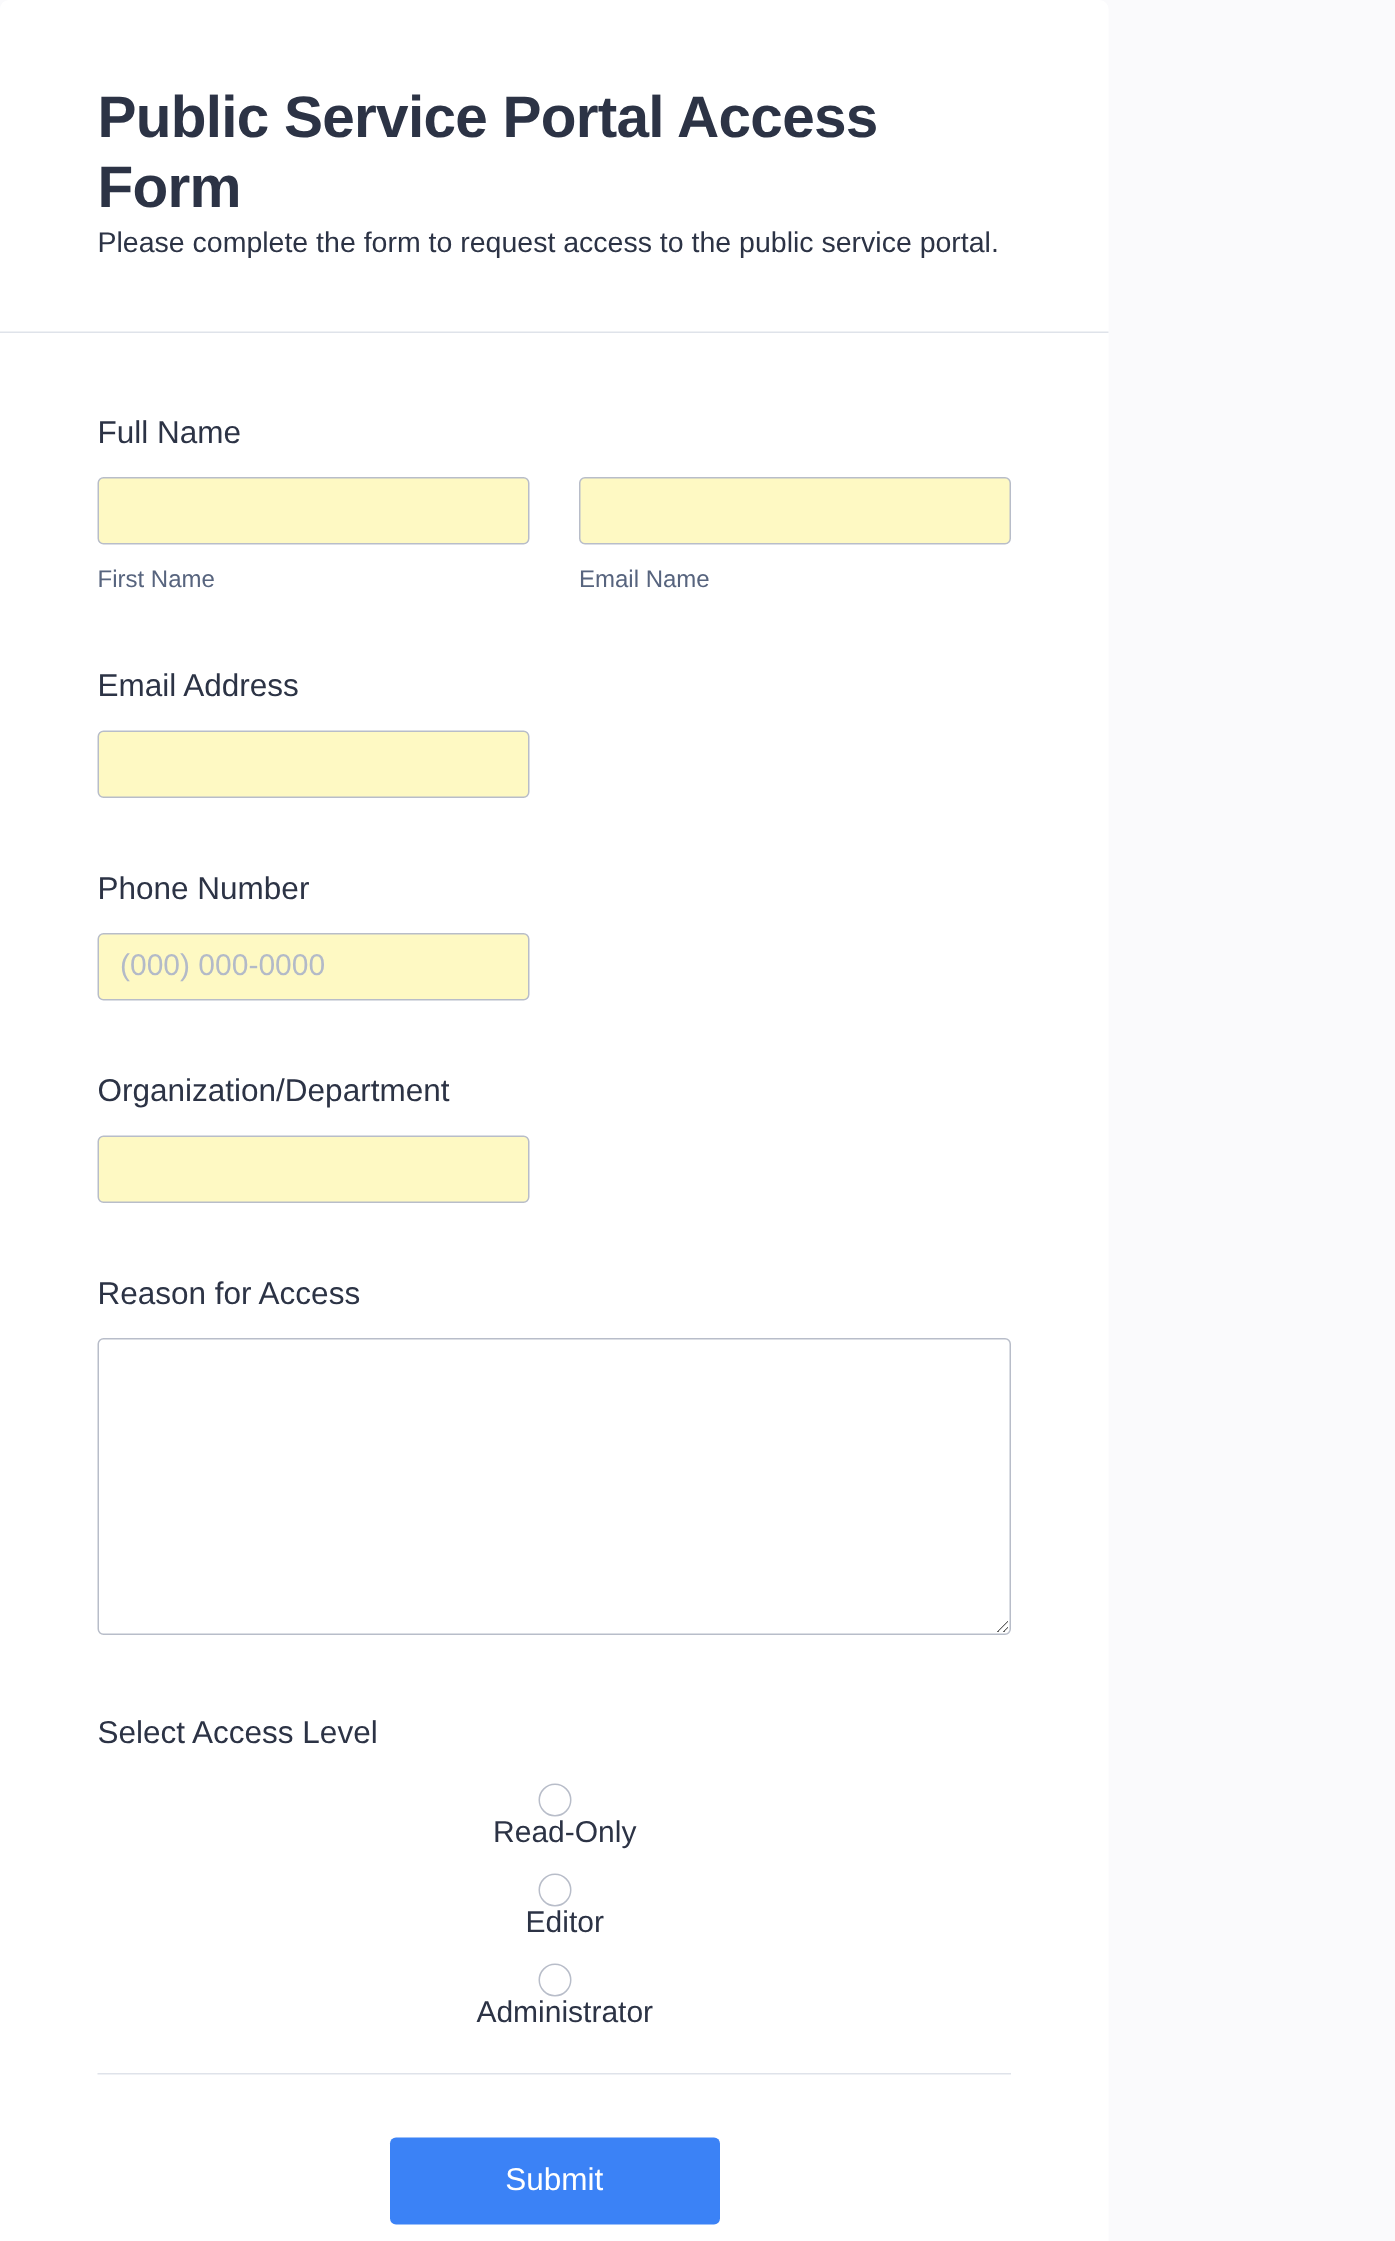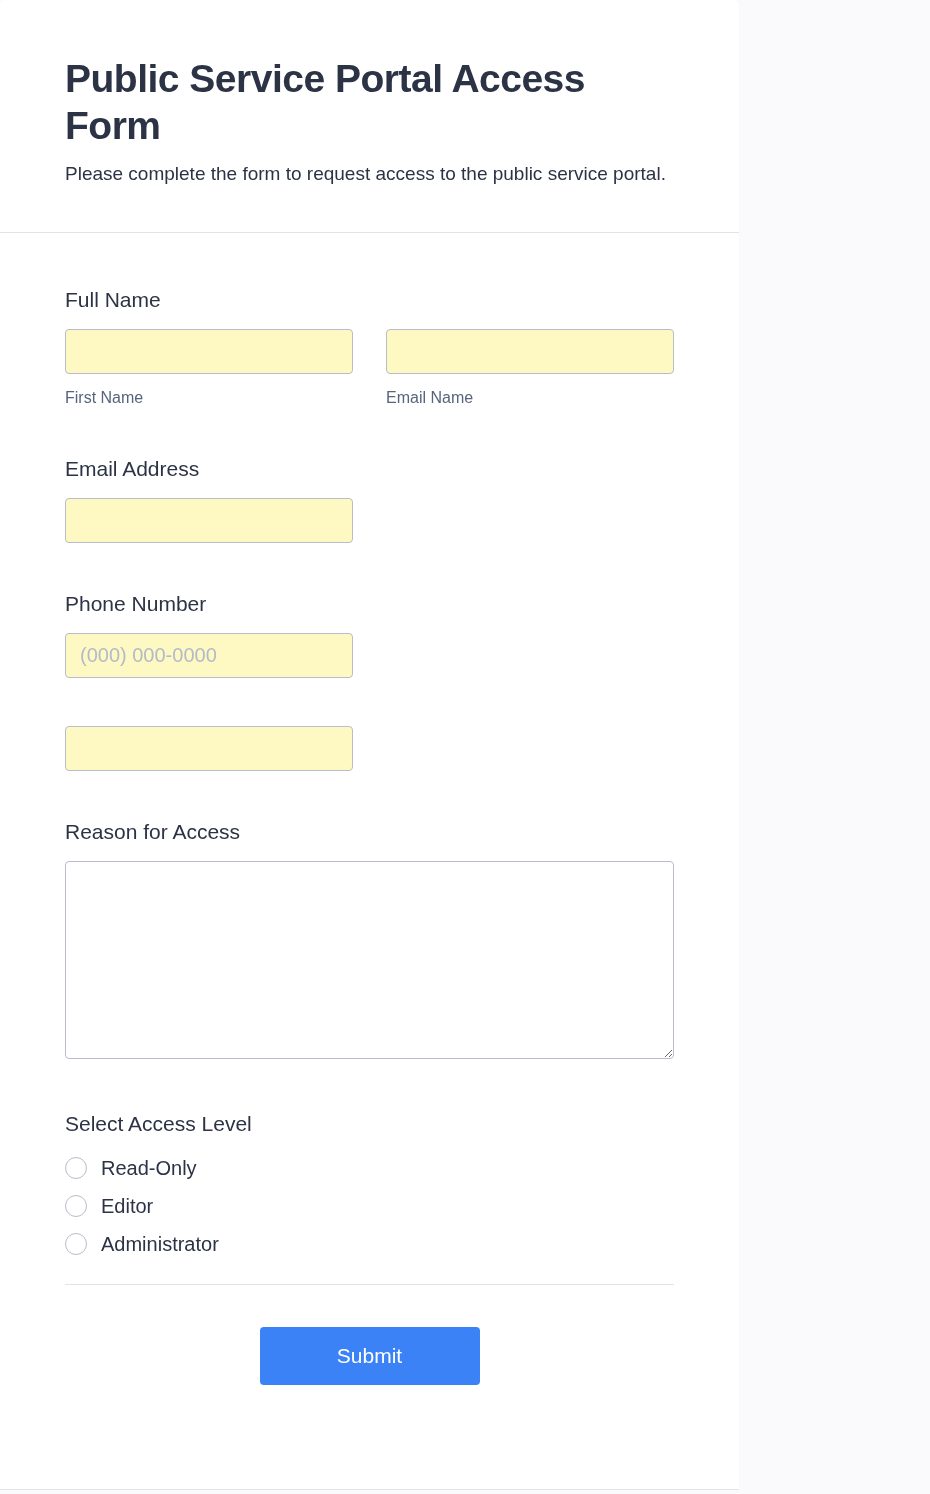--- a/index.html
+++ b/index.html
@@ -27,21 +27,21 @@
     border-bottom: 1px solid #dfe3ea;
   }
   .form-title {
     font-size: 39px;
     line-height: 47px;
     font-weight: 700;
     letter-spacing: -0.5px;
     color: #2c3345;
   }
   .form-subtitle {
-    margin-top: 13px;
+    margin-top: 2px;
     font-size: 19px;
     line-height: 24px;
     color: #2c3345;
   }
   
   .form-body {
     padding: 54px 65px 0 65px;
   }
   .field-group { margin-bottom: 48px; }
   .field-label {
@@ -91,20 +91,21 @@
     resize: both;
     outline: none;
   }
   
   .radio-group { margin-top: 20px; }
   .radio-row {
     display: flex;
     align-items: center;
     margin-bottom: 16px;
     cursor: pointer;
+    flex-direction: column;
   }
   .radio-row:last-child { margin-bottom: 0; }
   .radio-circle {
     width: 22px;
     height: 22px;
     border: 1px solid #b8bdc9;
     border-radius: 50%;
     background: #ffffff;
     flex: 0 0 22px;
   }
@@ -165,20 +166,21 @@
       <label class="field-label">Email Address</label>
       <input type="text" class="text-input half" placeholder="" style="">
     </div>
 
     <div class="field-group">
       <label class="field-label">Phone Number</label>
       <input type="text" class="text-input half" placeholder="(000) 000-0000" style="">
     </div>
 
     <div class="field-group">
+      <label class="field-label">Organization/Department</label>
       <input type="text" class="text-input half" placeholder="" style="">
     </div>
 
     <div class="field-group">
       <label class="field-label">Reason for Access</label>
       <textarea class="textarea-input" placeholder="" style=""></textarea>
     </div>
 
     <div>
       <label class="field-label access-label">Select Access Level</label>

